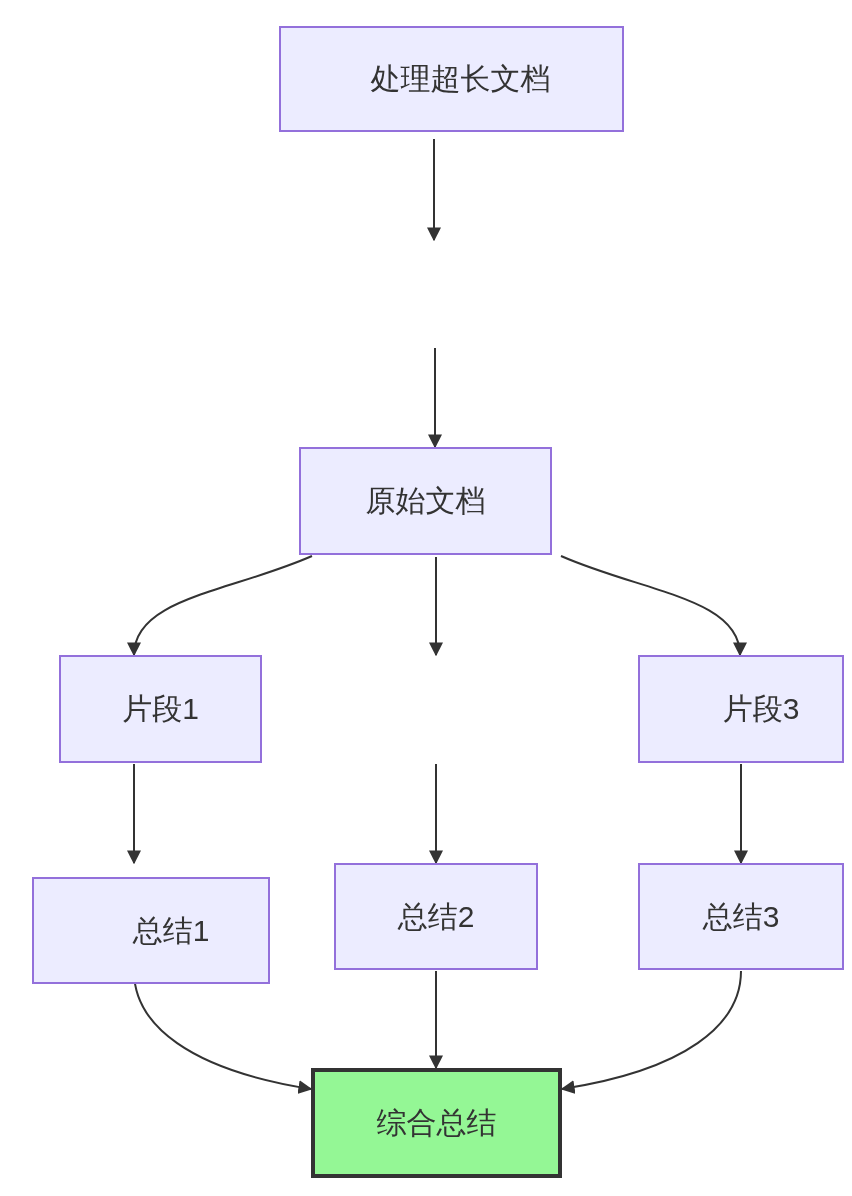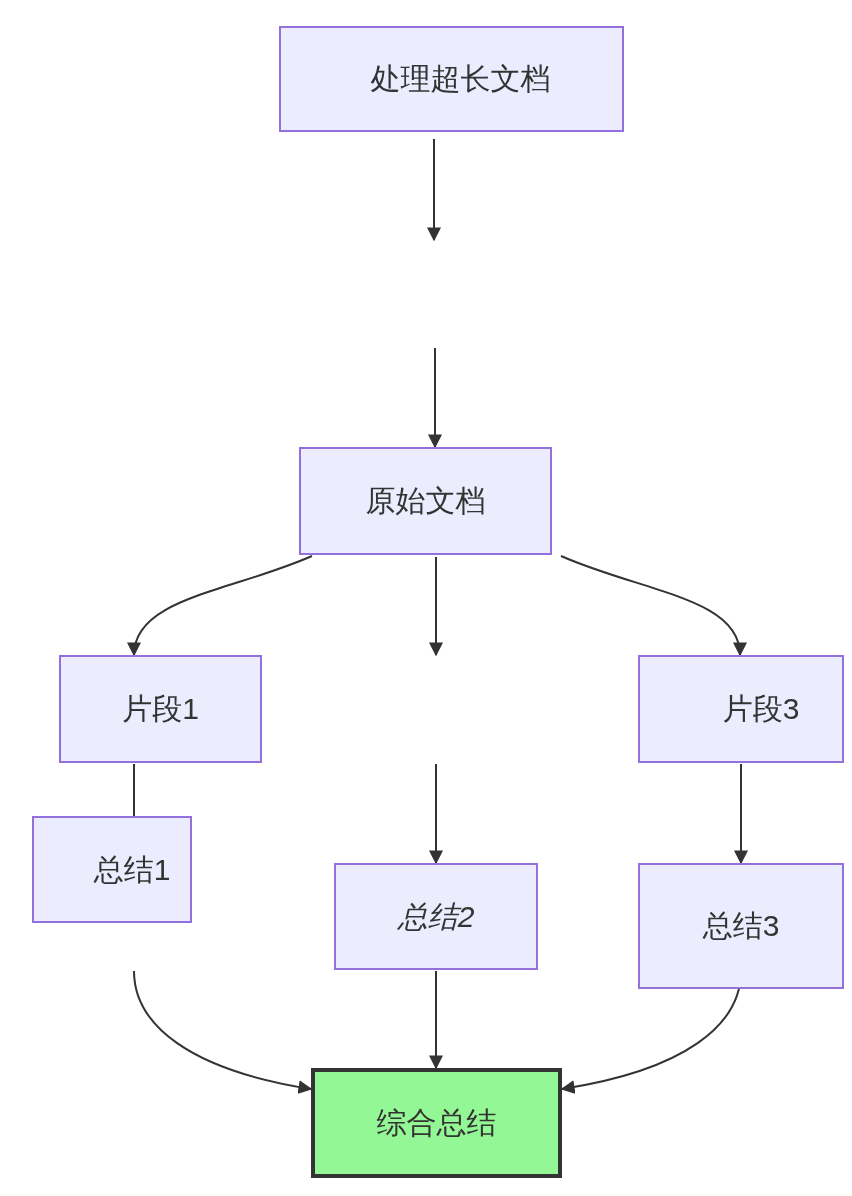--- a/index.html
+++ b/index.html
@@ -49,23 +49,23 @@
     background: var(--success-fill, #94F795);
     border: 4px solid var(--success-border, #333333);
   }
   
   #node-A  { left: 279px; top: 26px;   width: 345px; height: 106px; padding-left: 18px; }
   #node-B  { left: 276px; top: 240px;  width: 315px; height: 108px; }
   #node-C  { left: 299px; top: 447px;  width: 253px; height: 108px; }
   #node-D1 { left: 32px;  top: 655px;  width: 203px; height: 108px; margin-left: 27px; }
   #node-D2 { left: 334px; top: 655px;  width: 204px; height: 108px; }
   #node-D3 { left: 638px; top: 655px;  width: 206px; height: 108px; padding-left: 40px; }
-  #node-E1 { left: 32px;  top: 816px;  width: 160px; height: 107px; padding-left: 40px; }
-  #node-E2 { left: 334px; top: 863px;  width: 204px; height: 107px; font-style: italic; }
-  #node-E3 { left: 638px; top: 863px;  width: 206px; height: 126px; }
+  #node-E1 { left: 32px;  top: 877px;  width: 238px; height: 107px; padding-left: 40px; }
+  #node-E2 { left: 334px; top: 863px;  width: 204px; height: 107px; }
+  #node-E3 { left: 638px; top: 863px;  width: 206px; height: 107px; }
   #node-F  { left: 311px; top: 1068px; width: 251px; height: 110px; font-family: Liberation Serif, serif; }
 </style>
 </head>
 <body>
 
 <div class="canvas">
 
   <svg class="edges-layer" width="852" height="1196" viewBox="0 0 852 1196" xmlns="http://www.w3.org/2000/svg">
     <defs>
       <marker id="arrowhead" viewBox="0 0 10 10" refX="9" refY="5" markerWidth="7" markerHeight="7" orient="auto">

